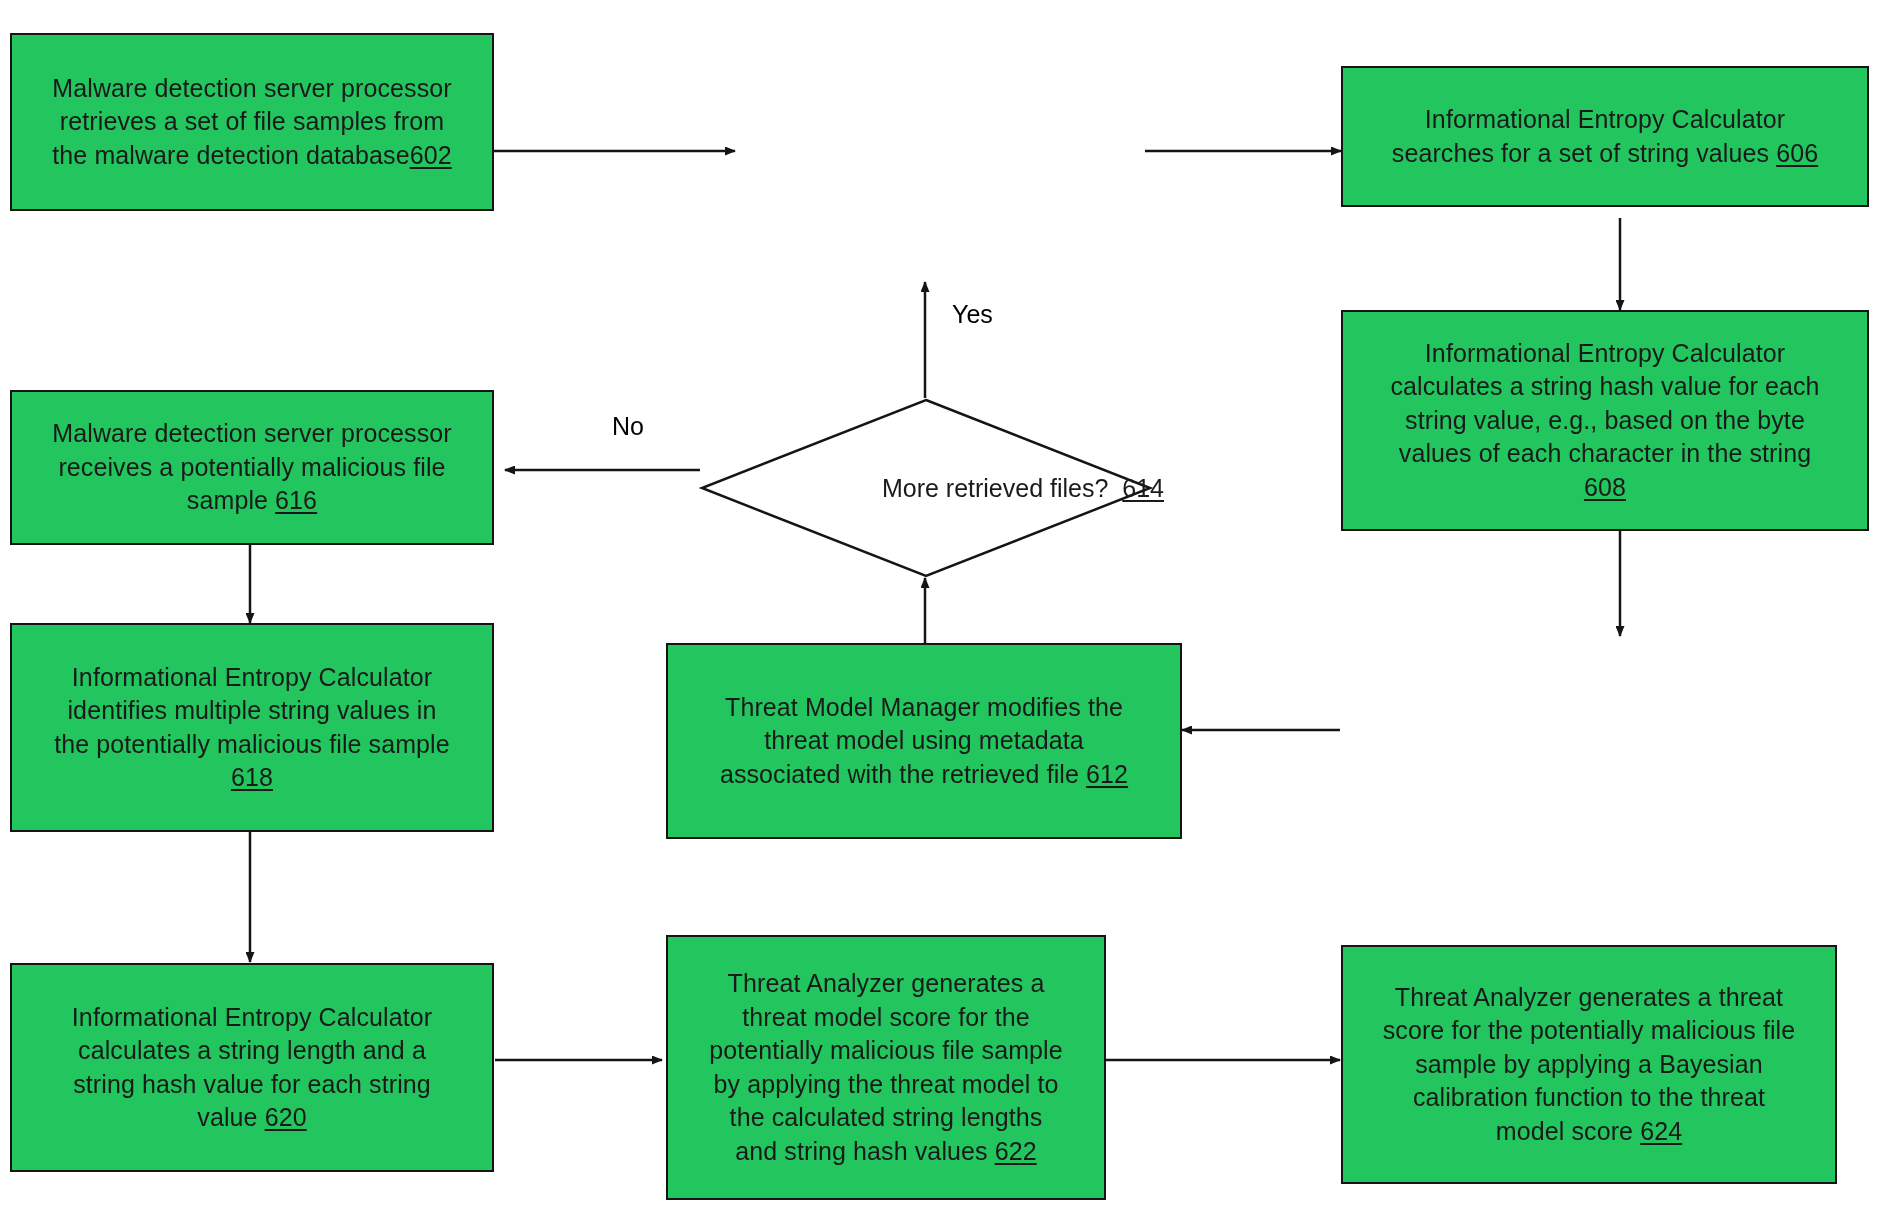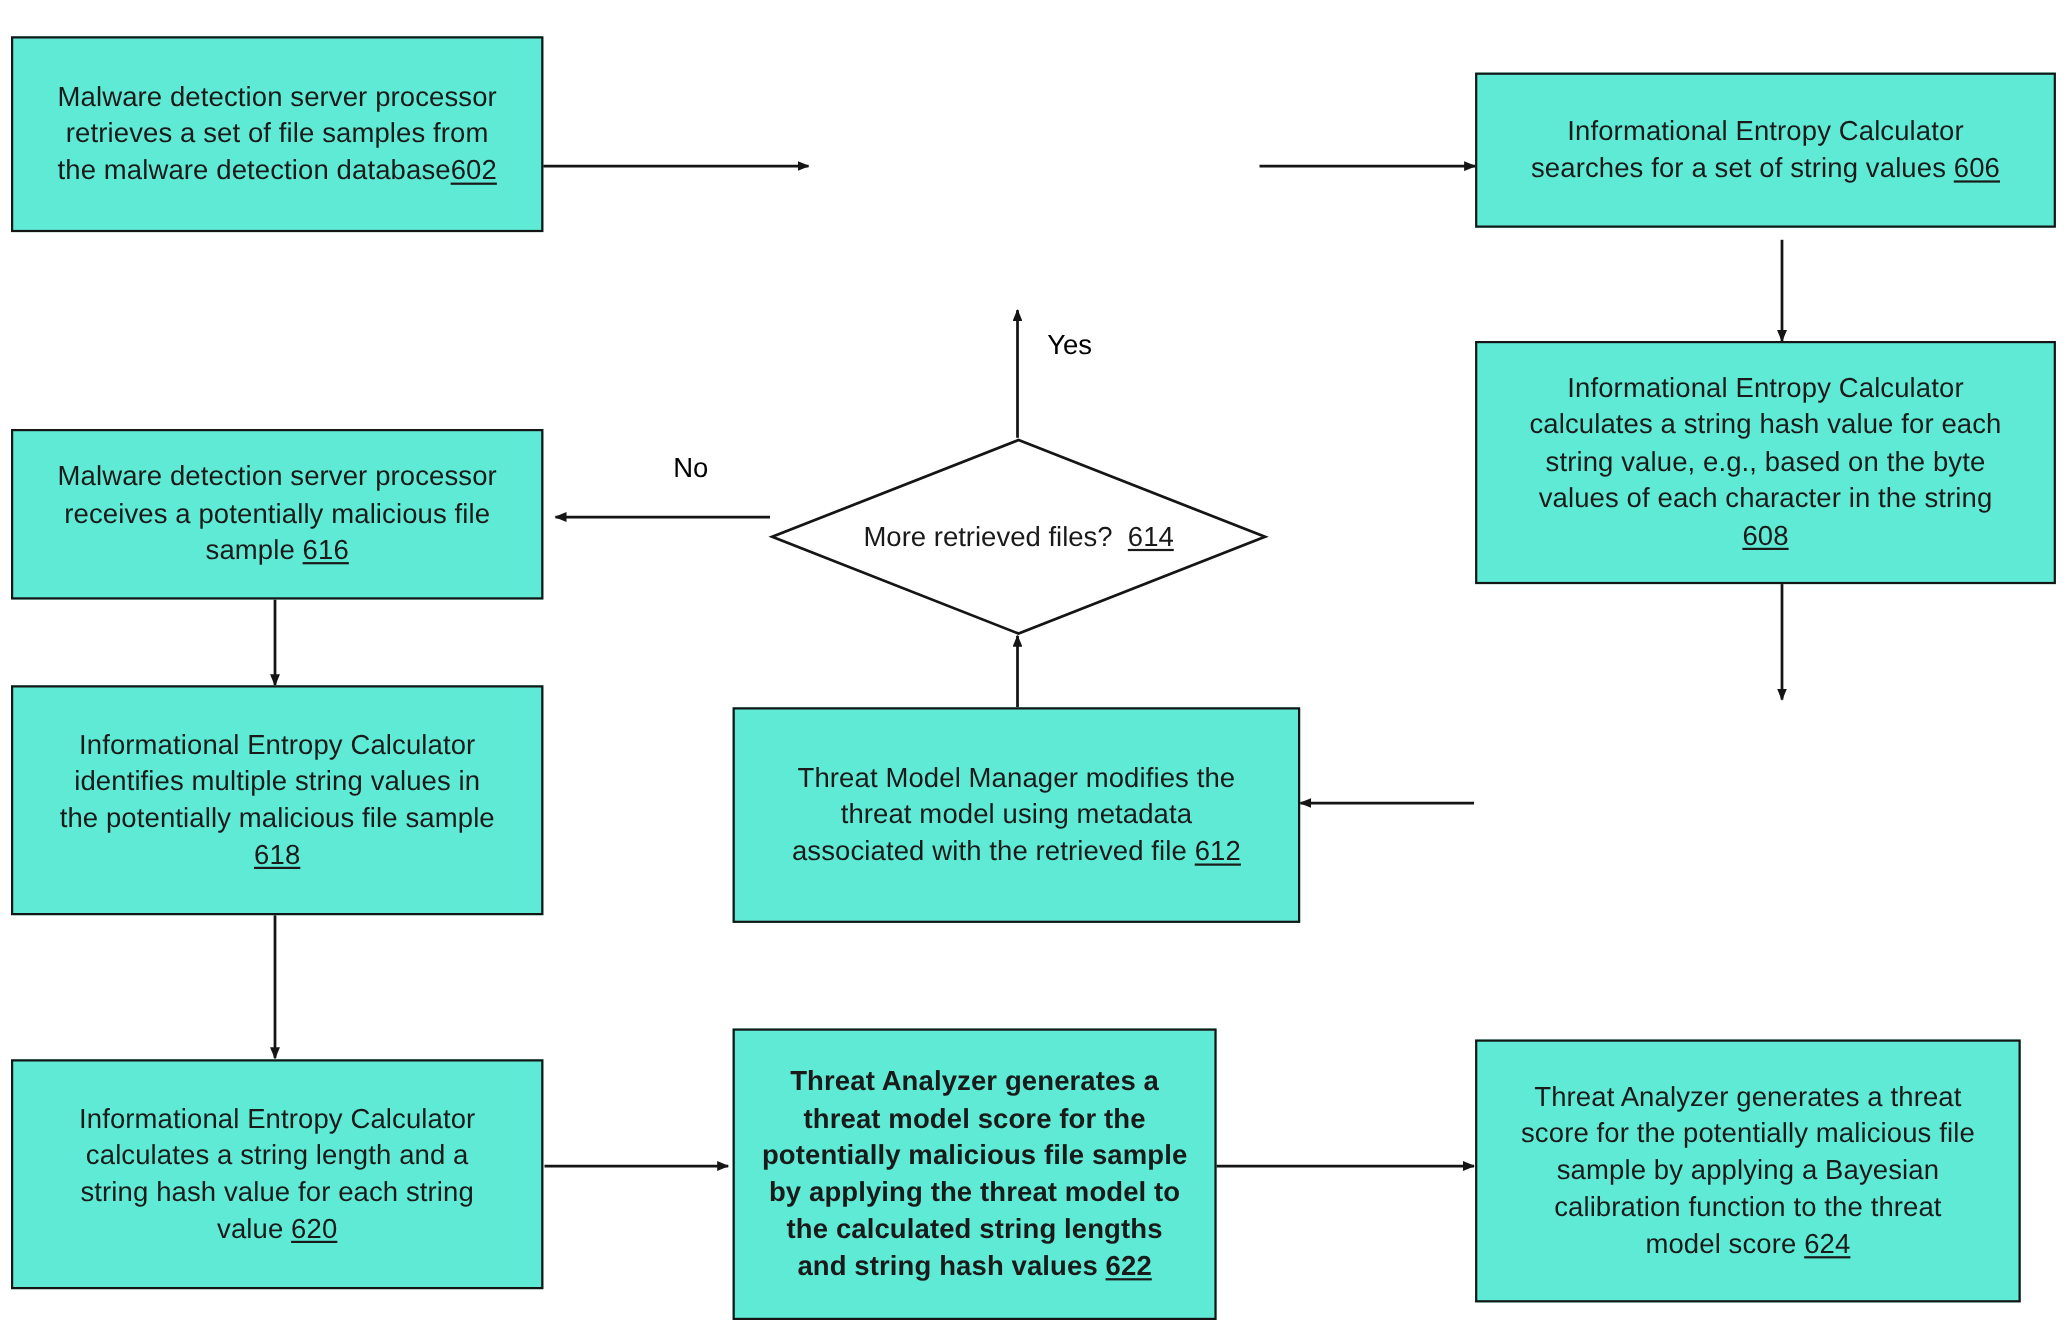--- a/index.html
+++ b/index.html
@@ -22,21 +22,21 @@
     align-items: center;
     justify-content: center;
     text-align: center;
     color: #1a1a1a;
     font-size: 25px;
     line-height: 1.34;
     letter-spacing: 0.1px;
   }
   .box {
     border: 2.5px solid #151515;
-    background: #5eead4;
+    background: #22c55e;
     padding: 6px 12px;
   }
   .node .txt {
     display: block;
     width: 100%;
     white-space: pre-line;
   }
   .ref {
     text-decoration: underline;
     text-underline-offset: 3px;
@@ -72,27 +72,27 @@
     position: absolute;
   }
   .dia-wrap svg {
     position: absolute;
     left: 0;
     top: 0;
     overflow: visible;
   }
   .dia-label {
     position: absolute;
-    left: 0;
+    left: 12px;
     top: 0;
     width: 100%;
     height: 100%;
     display: flex;
     align-items: center;
-    justify-content: center;
+    justify-content: flex-end;
     text-align: center;
     font-size: 25px;
     color: #1a1a1a;
     white-space: pre;
   }
   
   #edges {
     position: absolute;
     left: 0;
     top: 0;
@@ -196,21 +196,21 @@
 the potentially malicious file sample</span><br><span class="ref">618</span></span>
   </div>
 
   <div class="node box" style="left:10px; top:963px; width:484px; height:209px;">
     <span class="txt"><span>Informational Entropy Calculator
 calculates a string length and a
 string hash value for each string
 value </span><span class="ref">620</span></span>
   </div>
 
-  <div class="node box" style="left:666px; top:935px; width:440px; height:265px;font-weight:bold;">
+  <div class="node box" style="left:666px; top:935px; width:440px; height:265px;">
     <span class="txt"><span>Threat Analyzer generates a
 threat model score for the
 potentially malicious file sample
 by applying the threat model to
 the calculated string lengths
 and string hash values </span><span class="ref">622</span></span>
   </div>
 
   <div class="node box" style="left:1341px; top:945px; width:496px; height:239px;">
     <span class="txt"><span>Threat Analyzer generates a threat

